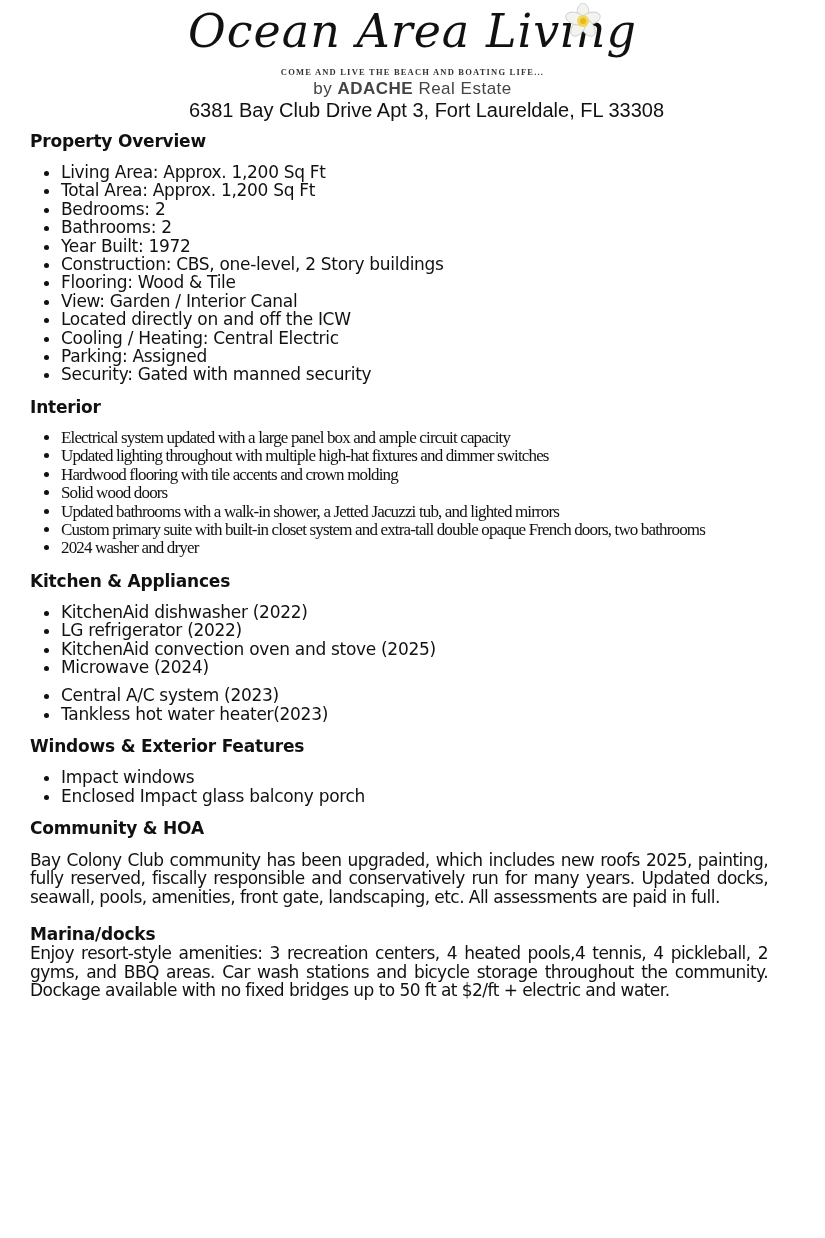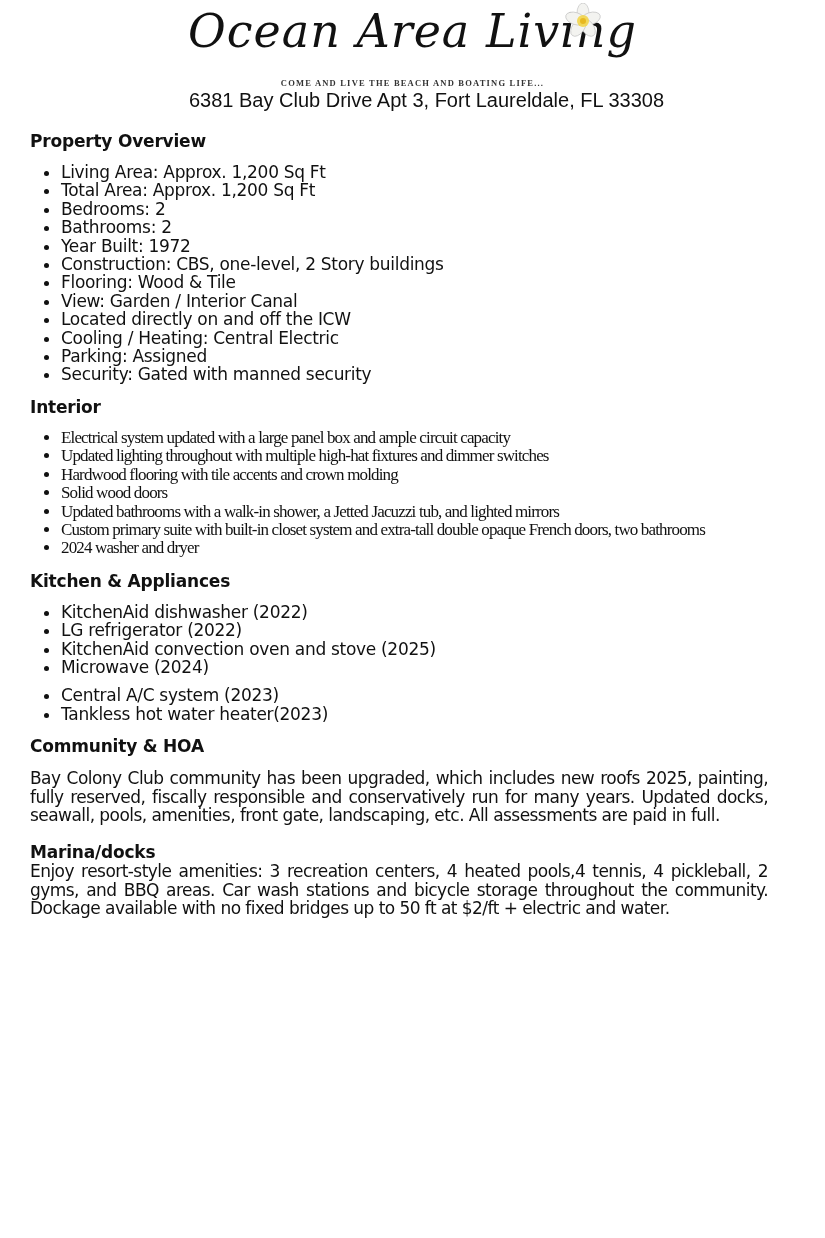--- a/index.html
+++ b/index.html
@@ -1,21 +1,21 @@
 <!DOCTYPE html>
 <html><head>
 <meta charset="utf-8">
 <style>
   html, body { margin: 0; padding: 0; background: #ffffff; }
   body { width: 825px; height: 1238px; position: relative; overflow: hidden; color: #111; font-family: "DejaVu Sans", sans-serif; }
   .header { position: absolute; left: 0; top: 0; width: 825px; text-align: center; }
   .logo-wrap { position: relative; height: 62px; }
   .logo-text { position: absolute; left: 0; right: 0; top: 2px; font-family: "DejaVu Serif", serif; font-style: italic; font-size: 46px; letter-spacing: 1px; color: #111; line-height: 58px; }
   .flower { position: absolute; left: 565px; top: 3px; width: 36px; height: 36px; }
-  .tagline { font-family: "Liberation Serif", serif; font-weight: bold; font-size: 8.5px; letter-spacing: 1.2px; color: #333; margin-top: 16px; line-height: 10px; }
+  .tagline { font-family: "Liberation Serif", serif; font-weight: bold; font-size: 8.5px; letter-spacing: 1.2px; color: #333; margin-top: 5px; line-height: 10px; }
   .byline { font-family: "Liberation Sans", sans-serif; font-size: 17px; color: #444; letter-spacing: 0.5px; line-height: 18px; margin-top: 3px; }
   .byline b { font-weight: bold; }
   .address { font-family: "Liberation Sans", sans-serif; font-size: 20px; color: #111; line-height: 22px; margin-top: 1px; padding-left: 28px; }
 
   .content { position: absolute; left: 30px; top: 128px; width: 738px; }
   h2 { font-family: "DejaVu Sans", sans-serif; font-size: 17px; font-weight: bold; margin: 0; line-height: 26px; letter-spacing: -0.2px; }
   ul { margin: 9px 0 0 0; padding-left: 31px; list-style: disc; }
   li { font-family: "DejaVu Sans", sans-serif; font-size: 17px; line-height: 18.4px; letter-spacing: -0.3px; }
   .condensed li { font-family: Liberation Serif, serif; font-size: 17px; letter-spacing: -0.85px; text-align: justify; }
   .section { margin-bottom: 10px; }
@@ -34,20 +34,25 @@
         <ellipse rx="6" ry="10" cy="-8" fill="#f3f3f0" stroke="#bbb" stroke-width="0.6" transform="rotate(72)"></ellipse>
         <ellipse rx="6" ry="10" cy="-8" fill="#f3f3f0" stroke="#bbb" stroke-width="0.6" transform="rotate(144)"></ellipse>
         <ellipse rx="6" ry="10" cy="-8" fill="#f3f3f0" stroke="#bbb" stroke-width="0.6" transform="rotate(216)"></ellipse>
         <ellipse rx="6" ry="10" cy="-8" fill="#f3f3f0" stroke="#bbb" stroke-width="0.6" transform="rotate(288)"></ellipse>
         <circle r="6" fill="#f2d54a" opacity="0.9"></circle>
         <circle r="3" fill="#e7b820"></circle>
       </g>
     </svg>
   </div>
   <div class="tagline">COME AND LIVE THE BEACH AND BOATING LIFE...</div>
+  <div class="byline">
+    <span>by</span>
+    <b>ADACHE</b>
+    <span>Real Estate</span>
+  </div>
   <div class="address">6381 Bay Club Drive Apt 3, Fort Laureldale, FL 33308</div>
 </div>
 
 <div class="content">
 
   <div class="section">
     <h2>Property Overview</h2>
     <ul>
       <li>Living Area: Approx. 1,200 Sq Ft</li>
       <li>Total Area: Approx. 1,200 Sq Ft</li>
@@ -87,20 +92,27 @@
     </ul>
   </div>
 
   <div class="section">
     <ul>
       <li>Central A/C system (2023)</li>
       <li>Tankless hot water heater(2023)</li>
     </ul>
   </div>
 
+  <div class="section">
+    <h2>Windows &amp; Exterior Features</h2>
+    <ul>
+      <li>Impact windows</li>
+      <li>Enclosed Impact glass balcony porch</li>
+    </ul>
+  </div>
 
   <div class="section">
     <h2>Community &amp; HOA</h2>
     <p class="para">Bay Colony Club community has been upgraded, which includes new roofs 2025, painting, fully reserved, fiscally responsible and conservatively run for many years. Updated docks, seawall, pools, amenities, front gate, landscaping, etc. All assessments are paid in full.</p>
   </div>
 
   <div class="section" style="margin-top:18px;">
     <h2 style="line-height:20px;">Marina/docks</h2>
     <p class="para para-tight">Enjoy resort-style amenities: 3 recreation centers, 4 heated pools,4 tennis, 4 pickleball, 2 gyms, and BBQ areas. Car wash stations and bicycle storage throughout the community. Dockage available with no fixed bridges up to 50 ft at $2/ft + electric and water.</p>
   </div>

